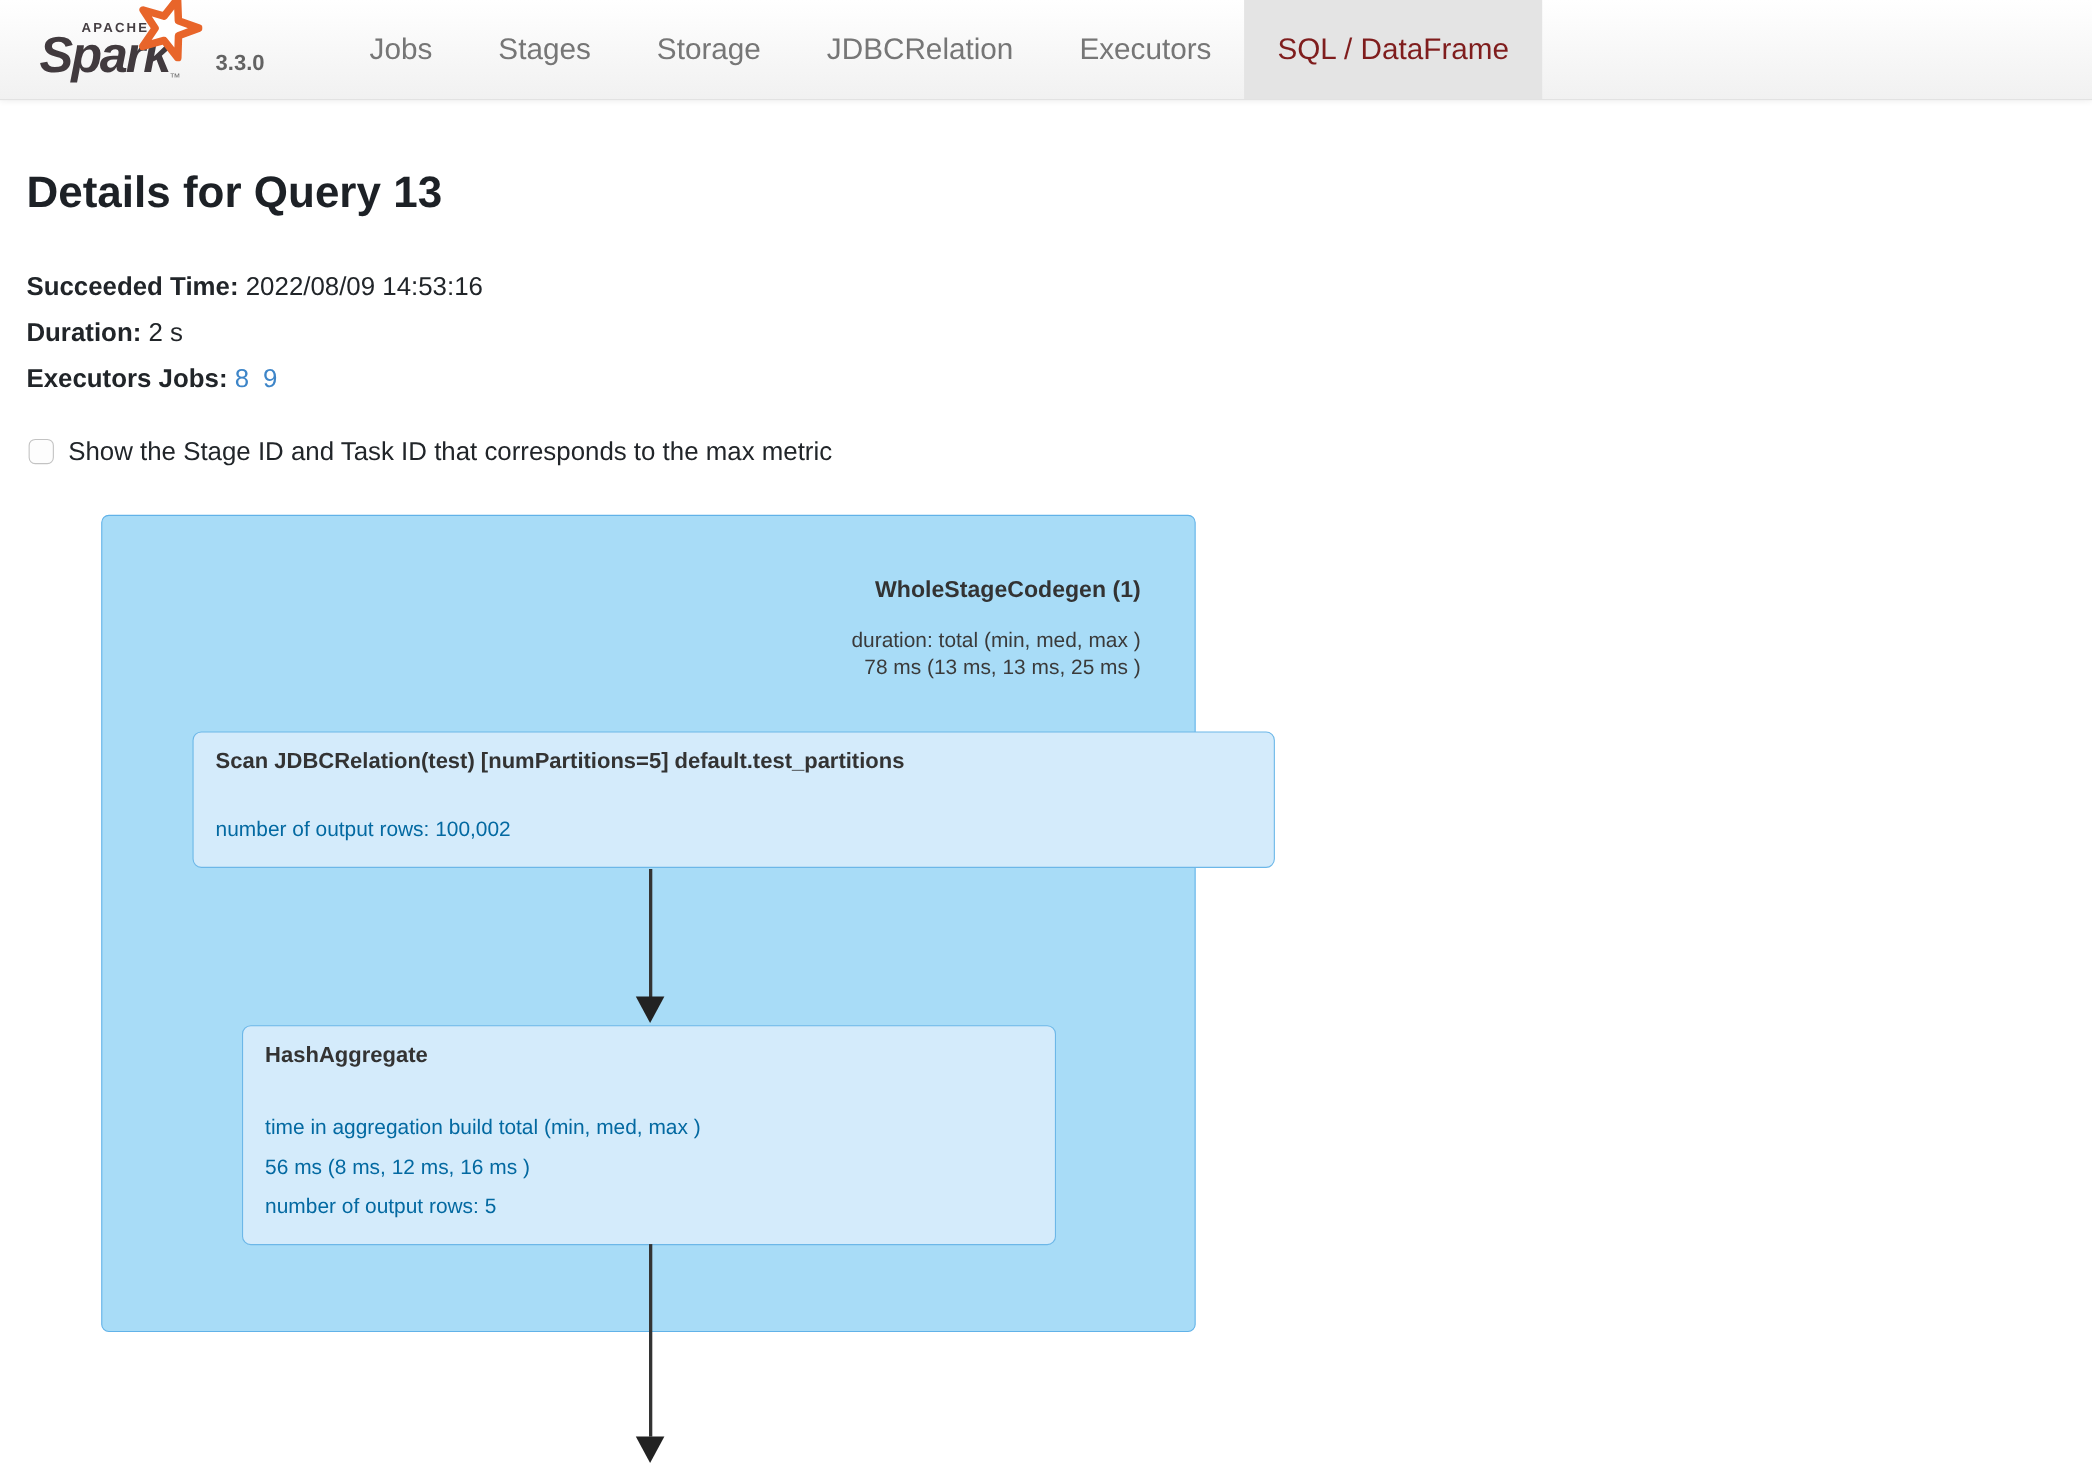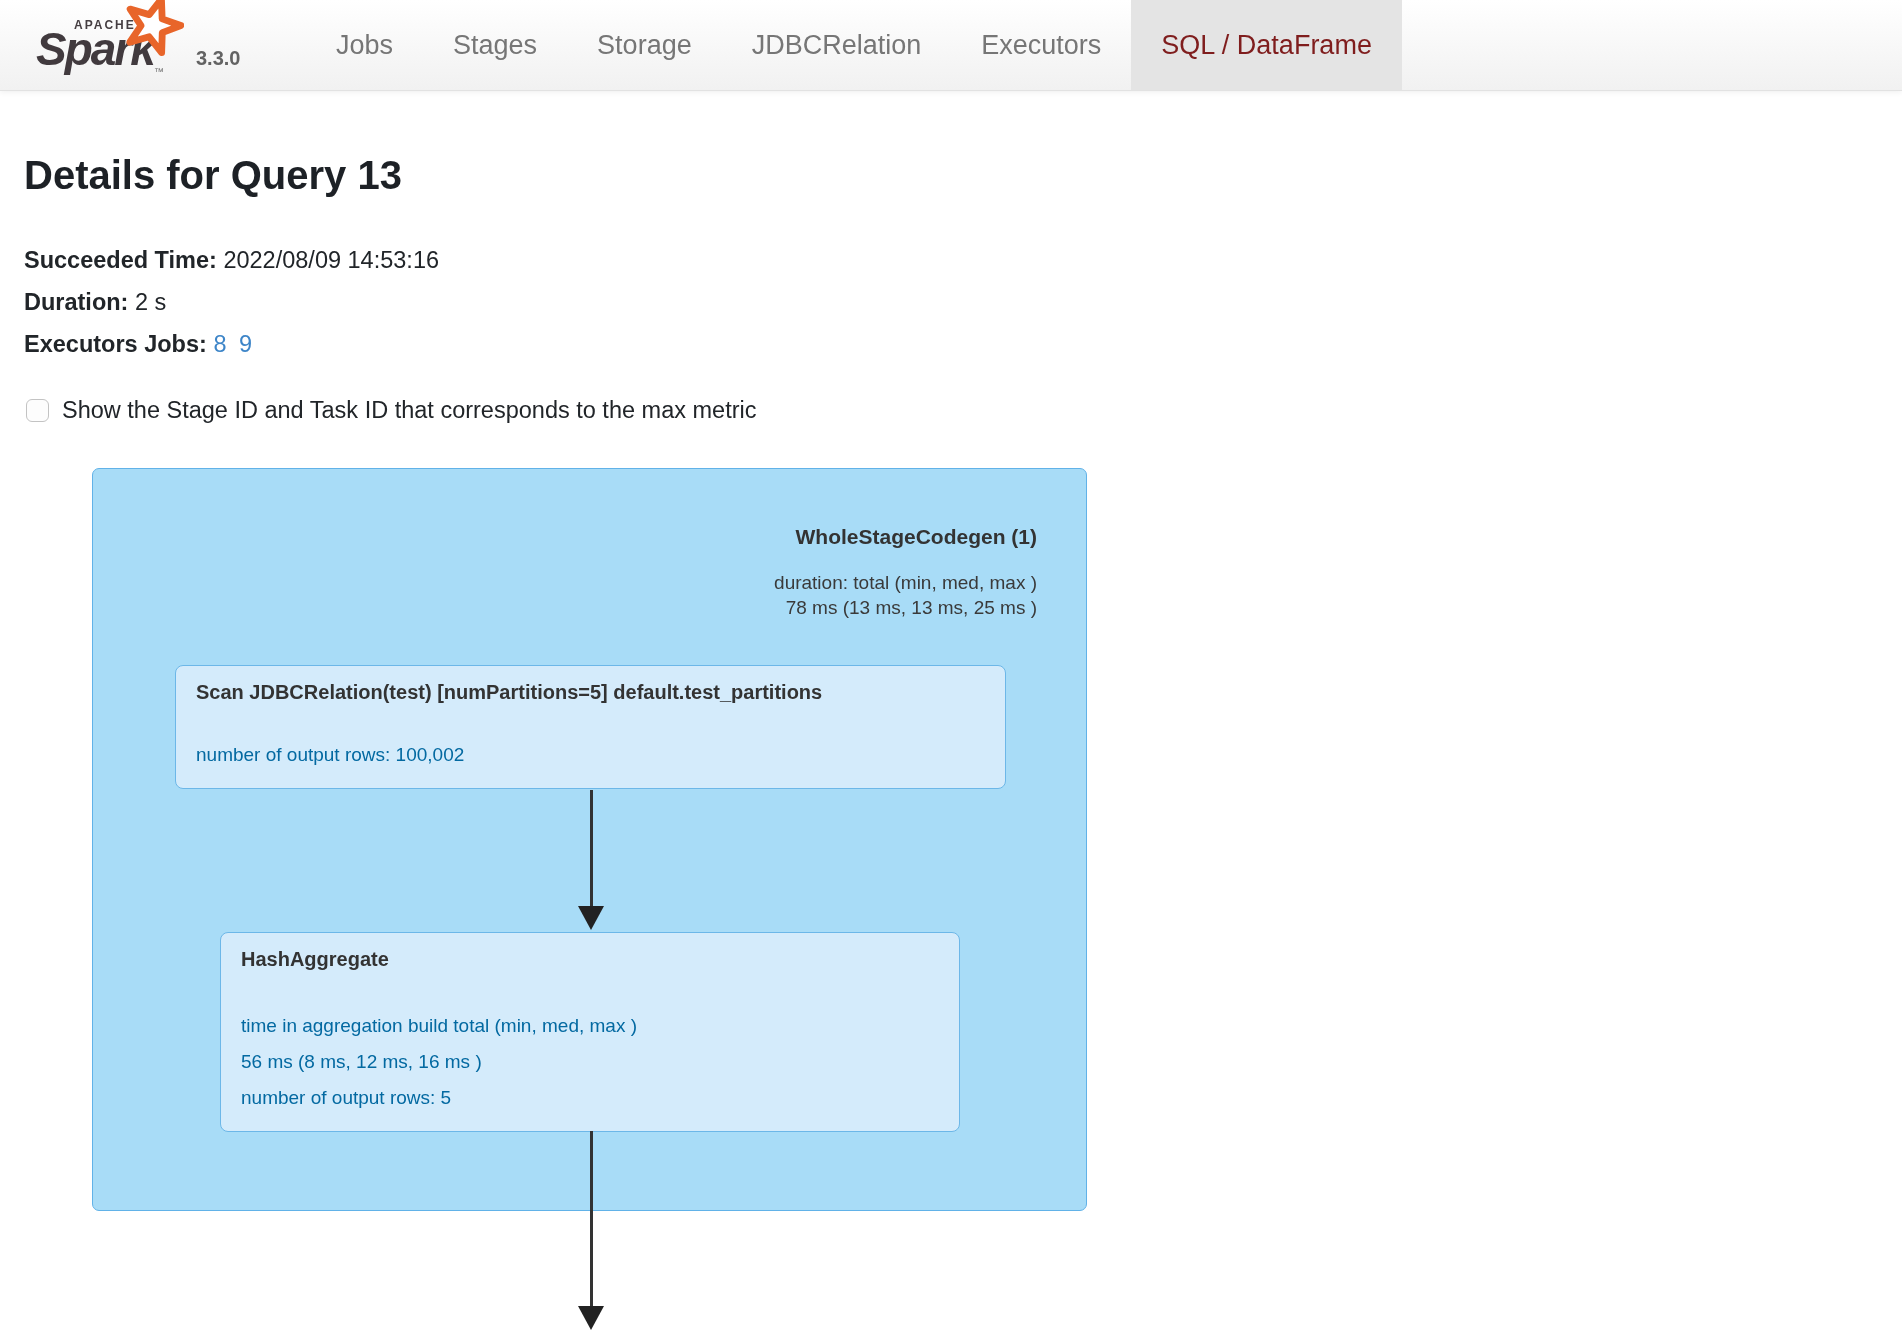--- a/index.html
+++ b/index.html
@@ -46,21 +46,21 @@
   .cluster-title{font-size:21px;font-weight:bold;color:#333333;}
   .cluster-metrics{margin-top:21px;font-size:19px;color:#3a3a3a;line-height:25px;}
   .node{
     position:absolute;box-sizing:border-box;
     background:#d4ebfb;border:1px solid #6cb7e8;border-radius:8px;
     display:flex;flex-direction:column;justify-content:space-between;
     padding:15px 20px;
   }
   .node-title{font-size:20px;font-weight:bold;color:#333333;}
   .node-metrics{font-size:19px;color:#0369a1;line-height:36px;}
-  .node-scan{left:82px;top:196px;width:831px;height:124px;}
+  .node-scan{left:82px;top:196px;width:984px;height:124px;}
   .node-hash{left:127px;top:463px;width:740px;height:200px;}
   .edge-line{position:absolute;width:3px;background:#333333;}
   .edge-head{position:absolute;width:0;height:0;border-left:13px solid transparent;border-right:13px solid transparent;border-top:24px solid #222222;}
   .edge1-line{left:498px;top:322px;height:118px;}
   .edge1-head{left:486px;top:438px;}
   .edge2-line{left:498px;top:663px;height:175px;}
   .edge2-head{left:486px;top:838px;}
 </style>
 </head>
 <body>

